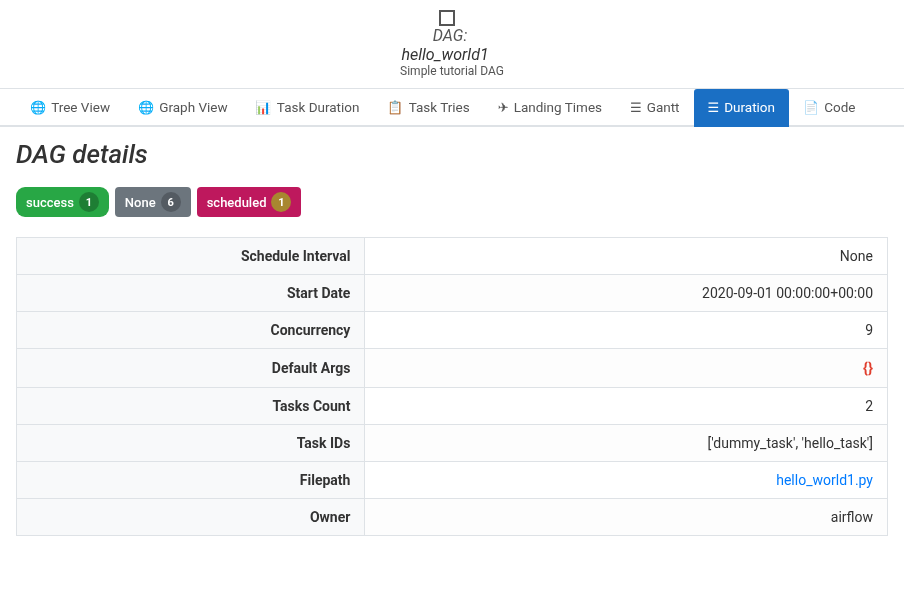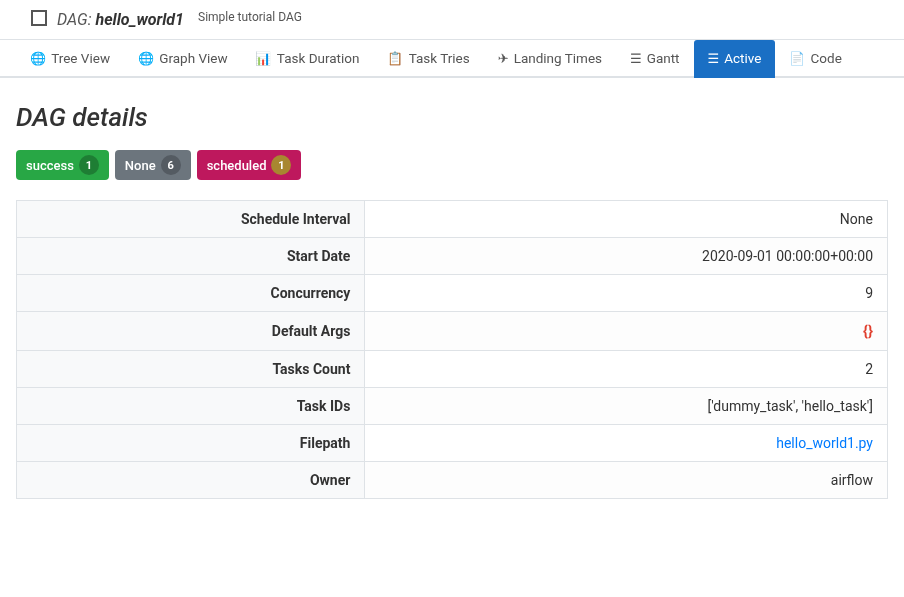--- a/index.html
+++ b/index.html
@@ -1,60 +1,60 @@
 <!DOCTYPE html>
 <html><head>
   <meta charset="utf-8">
   <style>
     * { box-sizing: border-box; margin: 0; padding: 0; }
     body { font-family: -apple-system, BlinkMacSystemFont, 'Segoe UI', Roboto, Arial, sans-serif; font-size: 14px; color: #333; background: #fff; }
 
     
     .dag-header {
-      display: flex; padding: 10px 31px; border-bottom: 1px solid #dee2e6;
+      display: flex; align-items: center; padding: 10px 16px; border-bottom: 1px solid #dee2e6; flex-direction: column;
     }
     .dag-header-checkbox {
       width: 16px; height: 16px; border: 2px solid #555; margin-right: 10px; flex-shrink: 0;
     }
     .dag-header-title {
-      font-size: 16px; font-style: italic; font-weight: bold; margin-right: 14px;
+      font-size: 16px; font-style: italic; font-weight: normal; margin-right: 14px;
     }
     .dag-header-subtitle {
       font-size: 12px; color: #555; font-style: normal; font-weight: normal;
     }
 
     
     .nav-tabs {
       display: flex; align-items: center; padding: 0 16px; border-bottom: 2px solid #dee2e6; background: #fff;
     }
     .nav-tab {
       display: flex; align-items: center; gap: 5px;
       padding: 10px 14px; cursor: pointer; color: #555; text-decoration: none;
       font-size: 13.5px; white-space: nowrap; border-bottom: 2px solid transparent; margin-bottom: -2px;
     }
     .nav-tab.active { background: #1a6fc4; color: #fff; border-bottom: 2px solid #1a6fc4; border-radius: 3px 3px 0 0; }
     .nav-tab .tab-icon { font-size: 13px; }
 
     
-    .page-content { padding: 24px 16px; }
+    .page-content { padding: 12px 16px; }
     .page-title {
       font-size: 26px; font-style: italic; font-weight: 500; margin-bottom: 18px; color: #333;
     }
 
     
     .badges-row { display: flex; gap: 6px; margin-bottom: 20px; }
     .badge {
       display: inline-flex; align-items: center; gap: 5px;
       padding: 5px 10px; border-radius: 4px; font-size: 13px; font-weight: 500;
     }
     .badge-count {
       display: inline-flex; align-items: center; justify-content: center;
       width: 20px; height: 20px; border-radius: 50%; font-size: 11px; font-weight: bold;
     }
-    .badge-success { background: #28a745; color: #fff; }
+    .badge-success { background: #28a745; color: #fff; border-radius: 9px; }
     .badge-success .badge-count { background: #1e7e34; color: #fff; }
     .badge-none { background: #6c757d; color: #fff; }
     .badge-none .badge-count { background: #545b62; color: #fff; }
     .badge-scheduled { background: #be185d; color: #fff; }
     .badge-scheduled .badge-count { background: #a88730; color: #fff; }
 
     
     .details-table { width: 100%; border-collapse: collapse; border: 1px solid #dee2e6; }
     .details-table tr { border-bottom: 1px solid #dee2e6; text-align: right; }
     .details-table tr:last-child { border-bottom: none; }
@@ -100,21 +100,21 @@
   <a class="nav-tab">
     <span class="tab-icon">✈</span>
     <span>Landing Times</span>
   </a>
   <a class="nav-tab">
     <span class="tab-icon">☰</span>
     <span>Gantt</span>
   </a>
   <a class="nav-tab active">
     <span class="tab-icon">☰</span>
-    <span>Active</span>
+    <span>Duration</span>
   </a>
   <a class="nav-tab">
     <span class="tab-icon">📄</span>
     <span>Code</span>
   </a>
 </nav>
 
 <div class="page-content">
   <h1 class="page-title">DAG details</h1>
 

